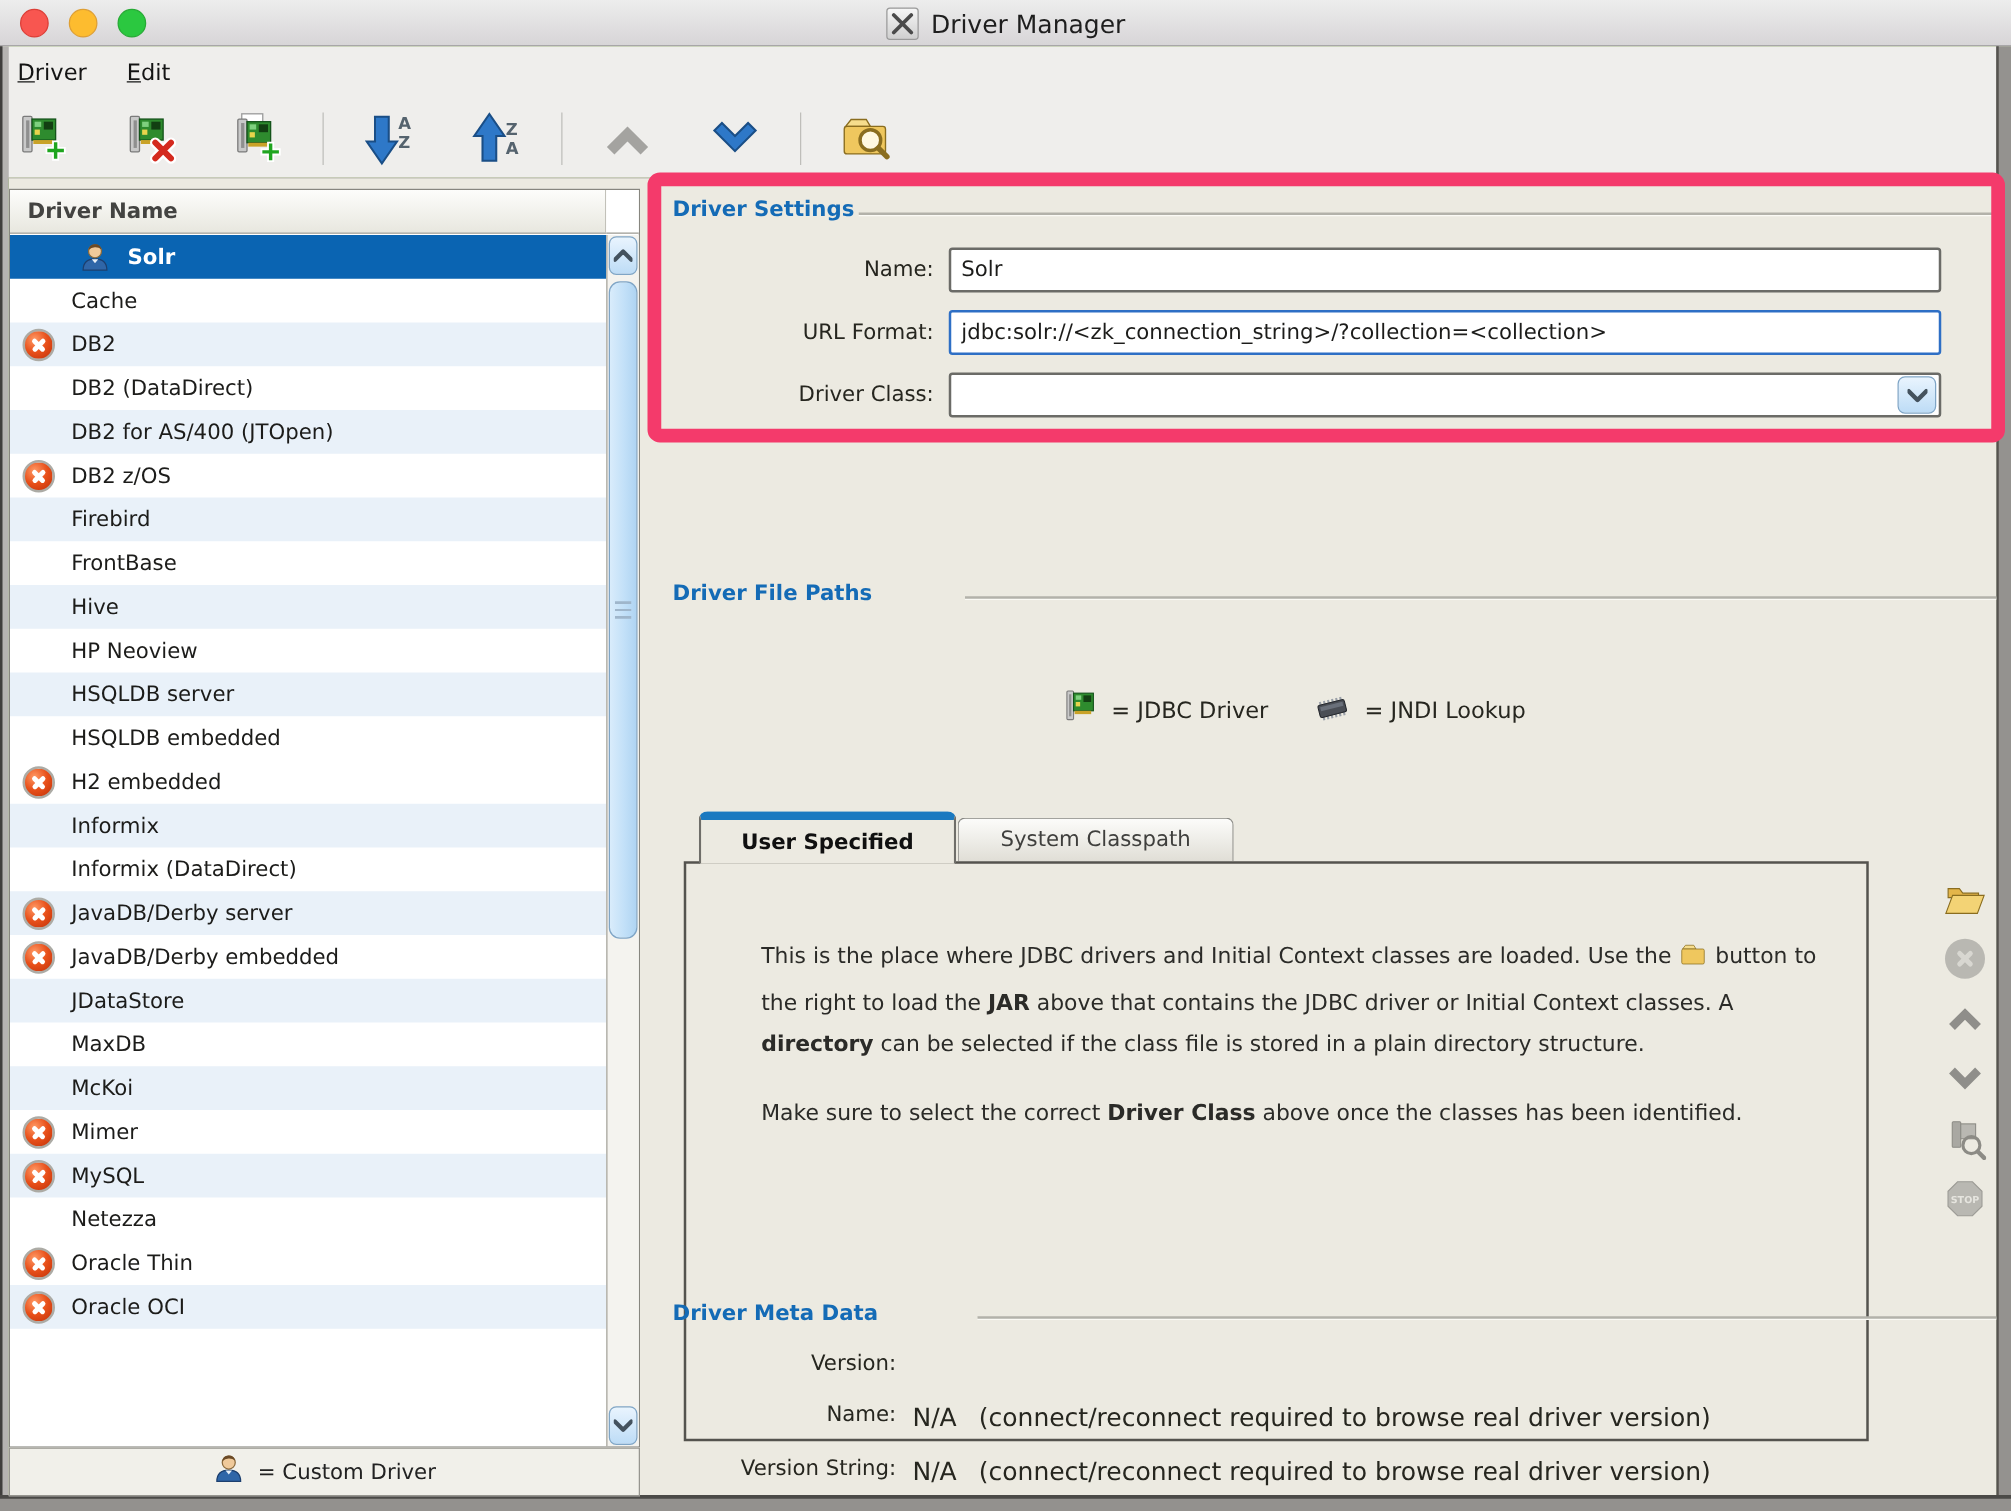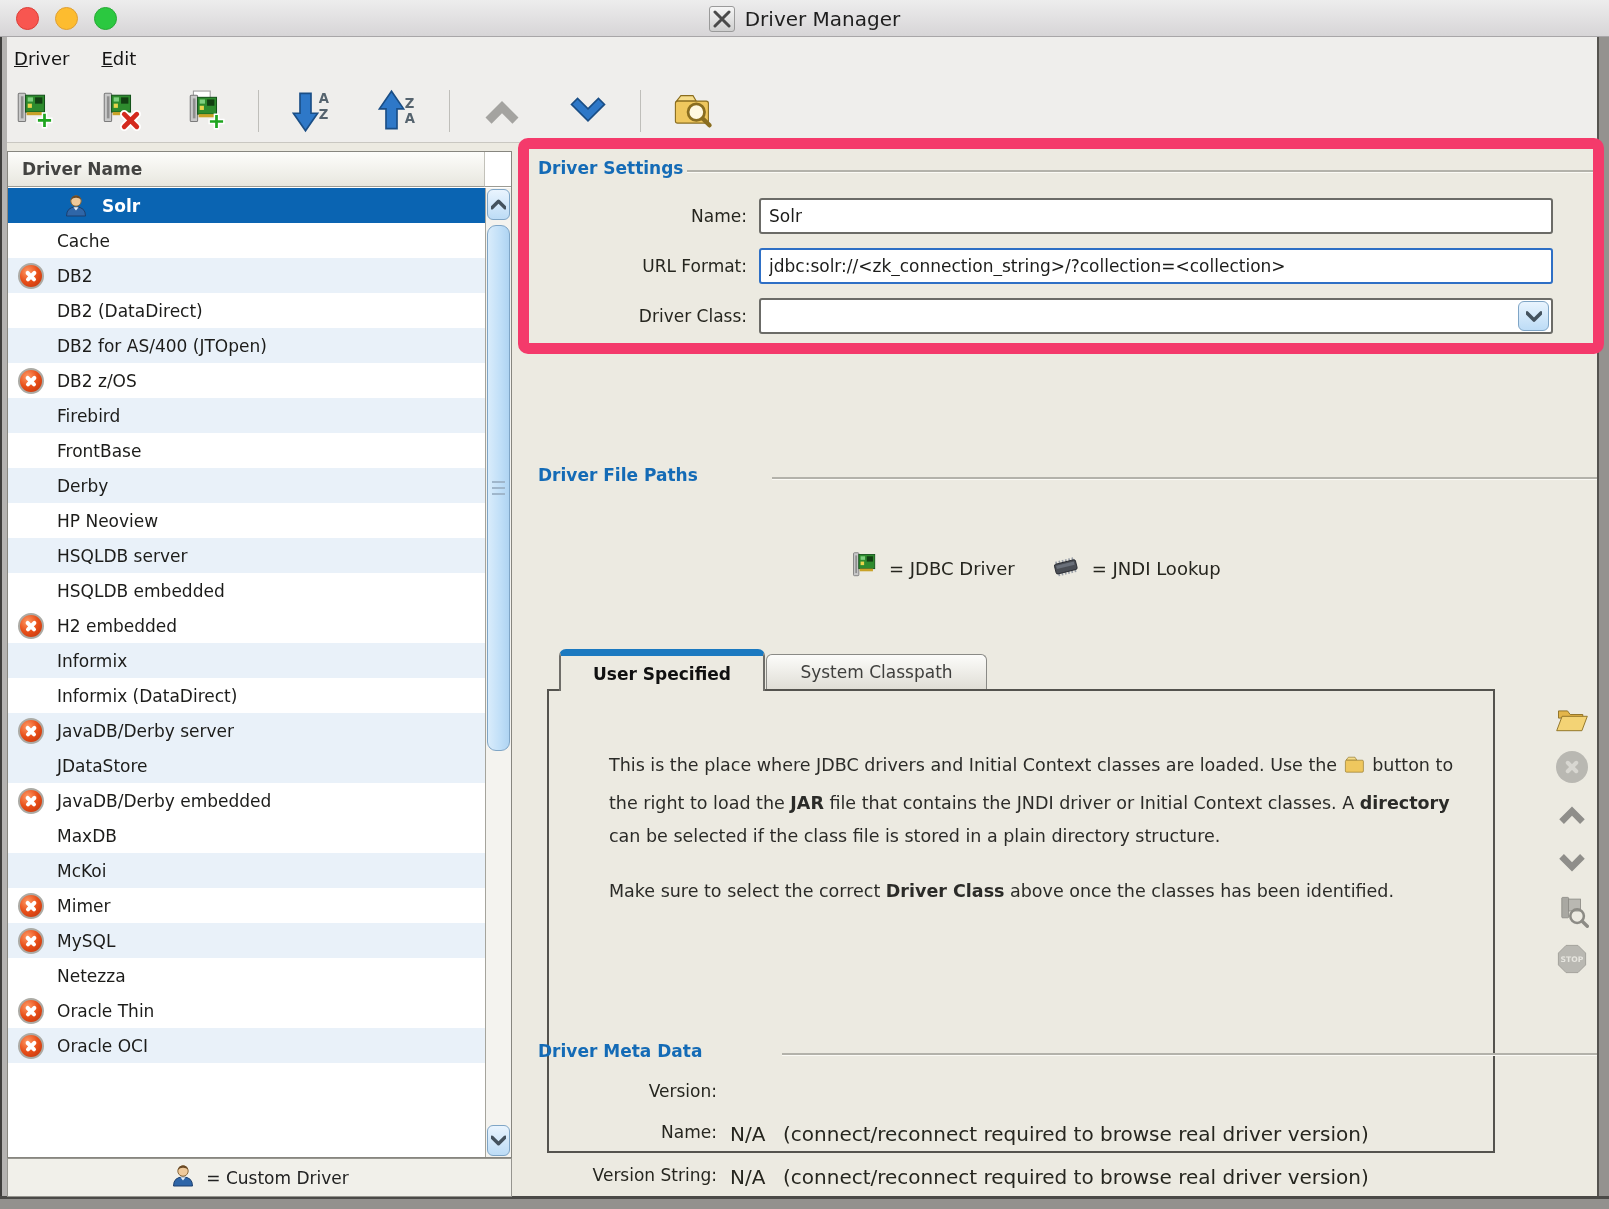--- a/index.html
+++ b/index.html
@@ -259,21 +259,21 @@
           <div class="lrow shade">
             <span class="lrow-icon"></span>
             <span class="lrow-label">Firebird</span>
           </div>
           <div class="lrow">
             <span class="lrow-icon"></span>
             <span class="lrow-label">FrontBase</span>
           </div>
           <div class="lrow shade">
             <span class="lrow-icon"></span>
-            <span class="lrow-label">Derby</span>
+            <span class="lrow-label">Hive</span>
           </div>
           <div class="lrow">
             <span class="lrow-icon"></span>
             <span class="lrow-label">HP Neoview</span>
           </div>
           <div class="lrow shade">
             <span class="lrow-icon"></span>
             <span class="lrow-label">HSQLDB server</span>
           </div>
           <div class="lrow">
@@ -289,27 +289,27 @@
             <span class="lrow-label">Informix</span>
           </div>
           <div class="lrow">
             <span class="lrow-icon"></span>
             <span class="lrow-label">Informix (DataDirect)</span>
           </div>
           <div class="lrow shade">
             <span class="lrow-icon err-icon"></span>
             <span class="lrow-label">JavaDB/Derby server</span>
           </div>
+          <div class="lrow">
+            <span class="lrow-icon err-icon"></span>
+            <span class="lrow-label">JavaDB/Derby embedded</span>
+          </div>
           <div class="lrow shade">
             <span class="lrow-icon"></span>
             <span class="lrow-label">JDataStore</span>
-          </div>
-          <div class="lrow">
-            <span class="lrow-icon err-icon"></span>
-            <span class="lrow-label">JavaDB/Derby embedded</span>
           </div>
           <div class="lrow">
             <span class="lrow-icon"></span>
             <span class="lrow-label">MaxDB</span>
           </div>
           <div class="lrow shade">
             <span class="lrow-icon"></span>
             <span class="lrow-label">McKoi</span>
           </div>
           <div class="lrow">
@@ -412,21 +412,21 @@
     </div>
     <div class="tab inactive">
       <span>System Classpath</span>
     </div>
 
     <div class="fp-panel">
       <div class="fp-desc">
         <p><span>This is the place where JDBC drivers and Initial Context classes are loaded. Use the </span><span class="inline-icon"><svg width="24" height="22" viewBox="0 0 40 36">
                 <path d="M5 10 l4 -5 h11 l3 5 z" fill="#F6DD8C" stroke="#8A6D1F"></path>
                 <rect x="4" y="10" width="30" height="20" rx="2" fill="#EFC75E" stroke="#8A6D1F"></rect>
-              </svg></span><span> button to the right to load the </span><b>JAR</b><span> file that contains the JNDI driver or Initial Context classes. A </span><b>directory</b><span> can be selected if the class file is stored in a plain directory structure.</span></p>
+              </svg></span><span> button to the right to load the </span><b>JAR</b><span> above that contains the JDBC driver or Initial Context classes. A </span><b>directory</b><span> can be selected if the class file is stored in a plain directory structure.</span></p>
         <p><span>Make sure to select the correct </span><b>Driver Class</b><span> above once the classes has been identified.</span></p>
       </div>
     </div>
 
     <div class="side-icons">
       <div class="sicon">
         <svg width="36" height="34" viewBox="0 0 40 36">
           <path d="M5 9 h10 l3 4 h14 v4 h-27 z" fill="#E3B54A" stroke="#8A6D1F"></path>
           <path d="M3 31 L9 15 H37 L31 31 Z" fill="#F3D375" stroke="#8A6D1F"></path>
         </svg>

